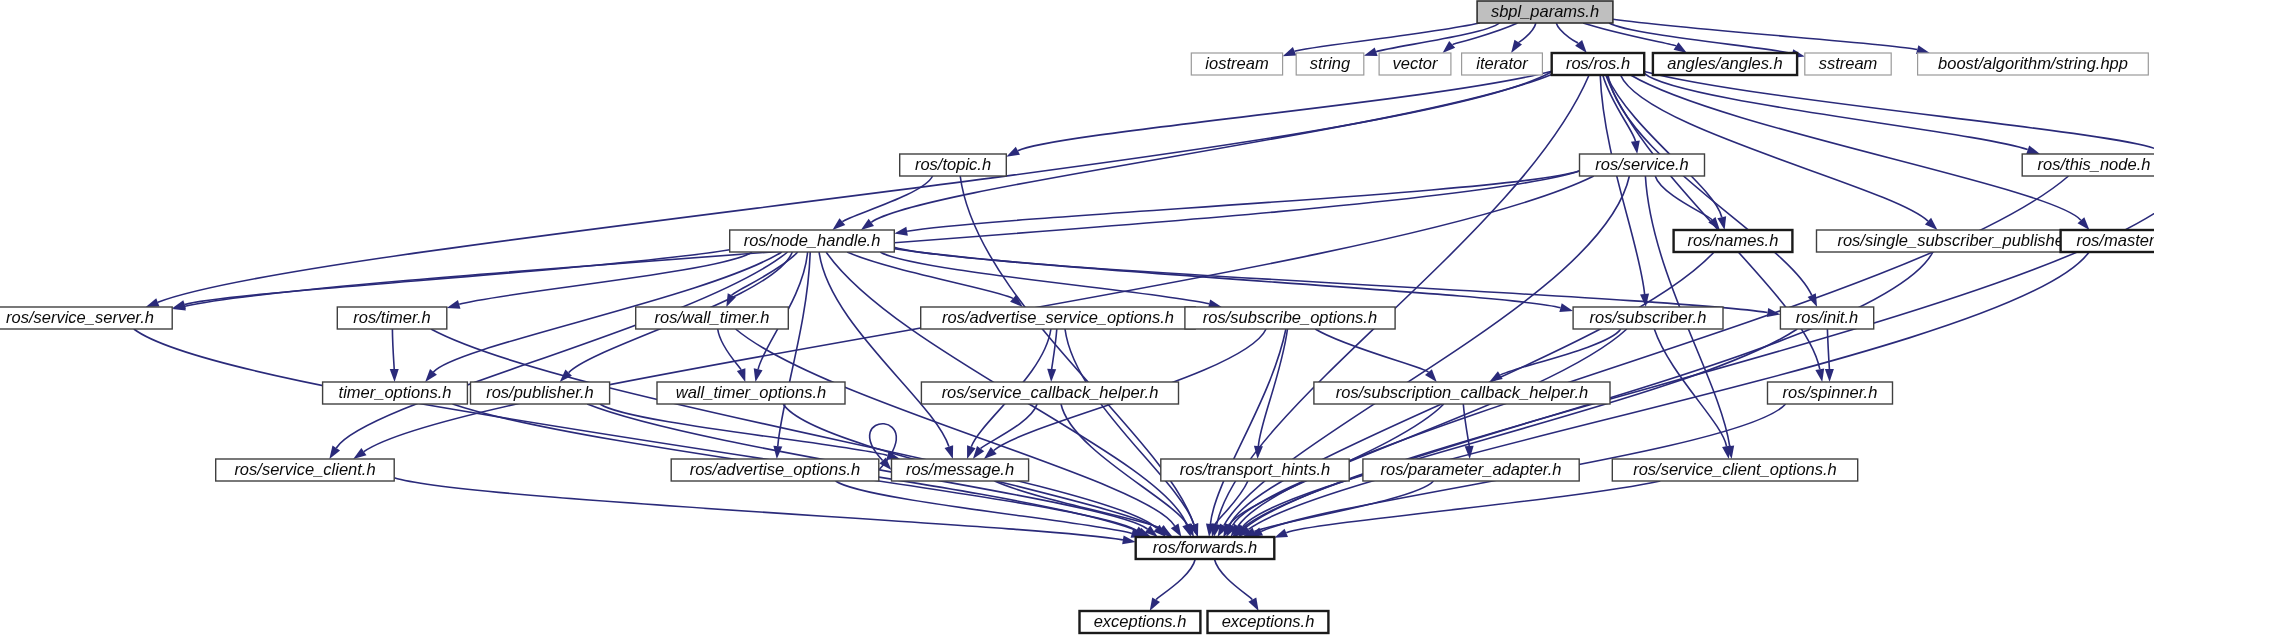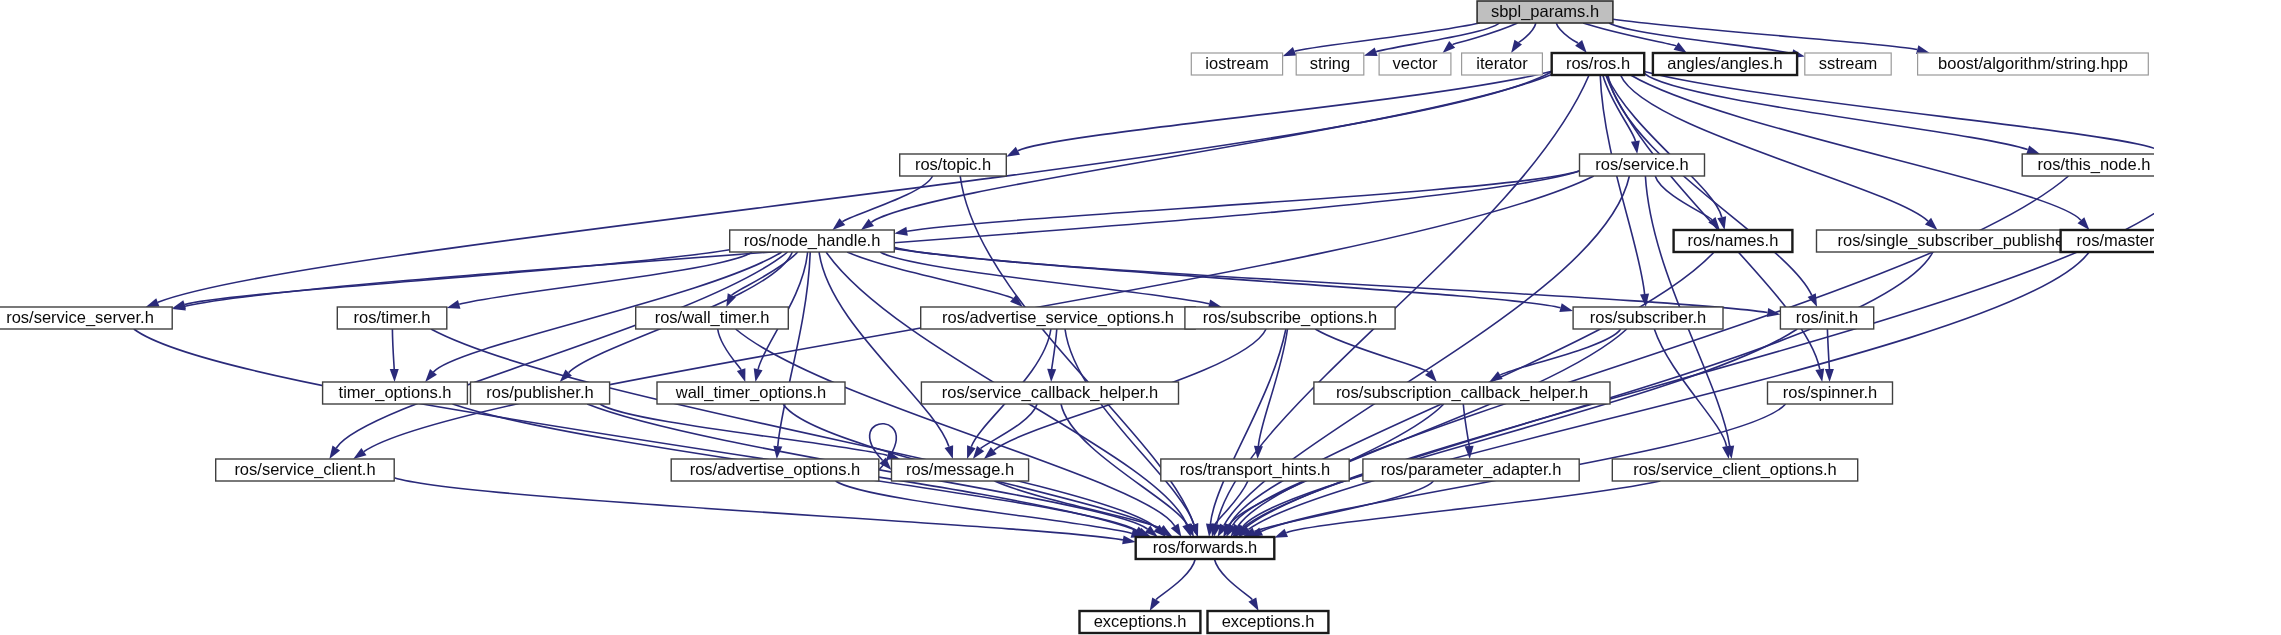--- a/index.html
+++ b/index.html
@@ -7,20 +7,21 @@
     padding: 0;
     background: #ffffff;
   }
   #graph-root {
     position: relative;
     width: 2154px;
     height: 635px;
     background: #ffffff;
     font-family: "Liberation Sans", sans-serif;
     overflow: hidden;
+    font-style: italic;
   }
   svg.graph-canvas {
     position: absolute;
     top: 0;
     left: 0;
     width: 2281px;
     height: 635px;
   }
   .edge-path {
     fill: none;

